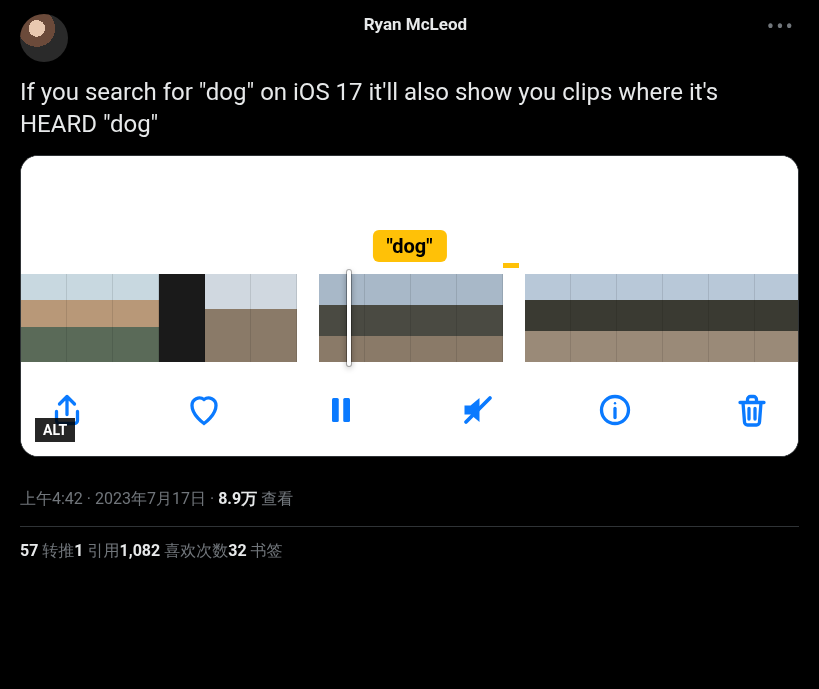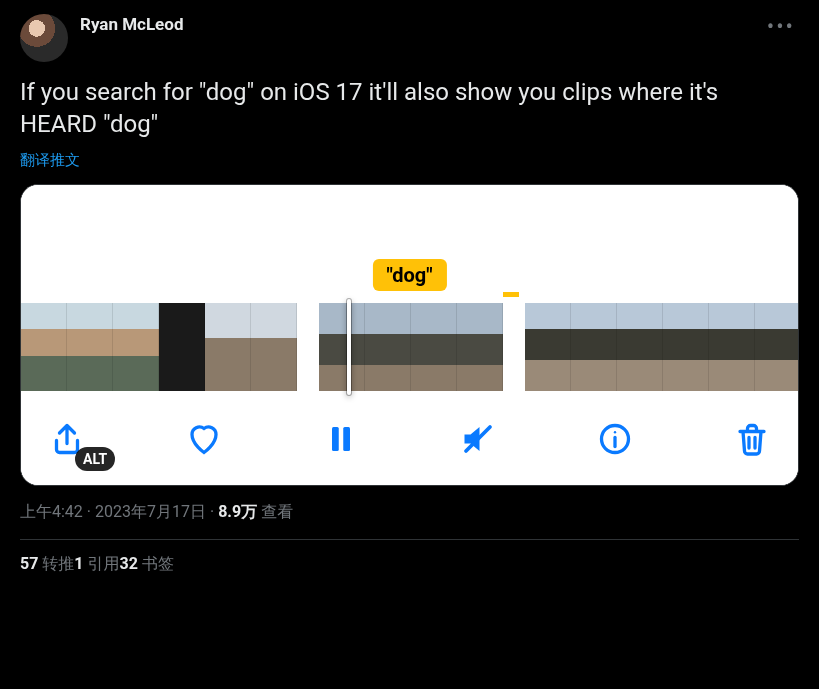--- a/index.html
+++ b/index.html
@@ -12,21 +12,21 @@
     overflow: hidden;
     padding: 14px 20px;
   }
   .tweet { width: 100%; }
   .header { display: flex; align-items: flex-start; gap: 12px; }
   .avatar {
     width: 48px; height: 48px; border-radius: 50%;
     background: radial-gradient(circle at 35% 30%, #e8c8b0 0 18%, #6b4a3a 18% 40%, #2a2a2a 40% 100%);
     flex-shrink: 0;
   }
-  .names { display: flex; flex-direction: column; line-height: 1.25; flex-grow: 1; }
+  .names { display: flex; flex-direction: column; line-height: 1.25; flex-grow: 1; text-align: center; }
   .display-name { font-weight: 700; font-size: 17px; color: #e7e9ea; }
   .handle { font-size: 16px; color: #71767b; }
   .more { color: #71767b; font-size: 22px; letter-spacing: 2px; padding: 0 4px; cursor: pointer; }
   .text {
     margin-top: 14px;
     font-size: 24px;
     line-height: 1.35;
     font-weight: 400;
     color: #e7e9ea;
   }
@@ -115,26 +115,25 @@
   .tbtn svg { width: 36px; height: 36px; stroke: #0a7aff; fill: none; stroke-width: 2.2; }
   .alt-badge {
     position: absolute;
     left: 14px;
     bottom: 14px;
     background: rgba(0,0,0,0.85);
     color: #fff;
     font-size: 14px;
     font-weight: 700;
     padding: 4px 8px;
-    border-radius: 12px;
+    border-radius: 0;
     cursor: pointer;
-    margin-left: 40px;
   }
   .meta {
-    margin-top: 16px;
+    margin-top: 32px;
     color: #71767b;
     font-size: 16px;
   }
   .meta .sep { margin: 0 4px; }
   .meta .views-n { color: #e7e9ea; font-weight: 700; }
   .divider {
     border: none;
     border-top: 1px solid #2f3336;
     margin: 16px 0 14px 0;
   }
@@ -154,21 +153,20 @@
   <div class="header">
     <div class="avatar"></div>
     <div class="names">
       <span class="display-name">Ryan McLeod</span>
     </div>
     <div class="more">•••</div>
   </div>
 
   <div class="text">If you search for "dog" on iOS 17 it'll also show you clips where it's HEARD "dog"</div>
 
-  <div class="translate">翻译推文</div>
 
   <div class="media">
     <div class="media-top">
       <div class="dog-tag">"dog"</div>
       <div class="dog-tick"></div>
     </div>
 
     <div class="timeline">
       <div class="clip-group">
         <div class="clip dog1"></div>
@@ -237,16 +235,17 @@
 
   <div class="meta">
     <span>上午4:42</span><span class="sep">·</span><span>2023年7月17日</span><span class="sep">·</span><span class="views-n">8.9万</span> <span>查看</span>
   </div>
 
   <hr class="divider">
 
   <div class="stats">
     <span class="stat"><span class="n">57</span><span>转推</span></span>
     <span class="stat"><span class="n">1</span><span>引用</span></span>
+    <span class="stat"><span class="n">1,082</span><span>喜欢次数</span></span>
     <span class="stat"><span class="n">32</span><span>书签</span></span>
   </div>
 
 </div>
 
 </body></html>

